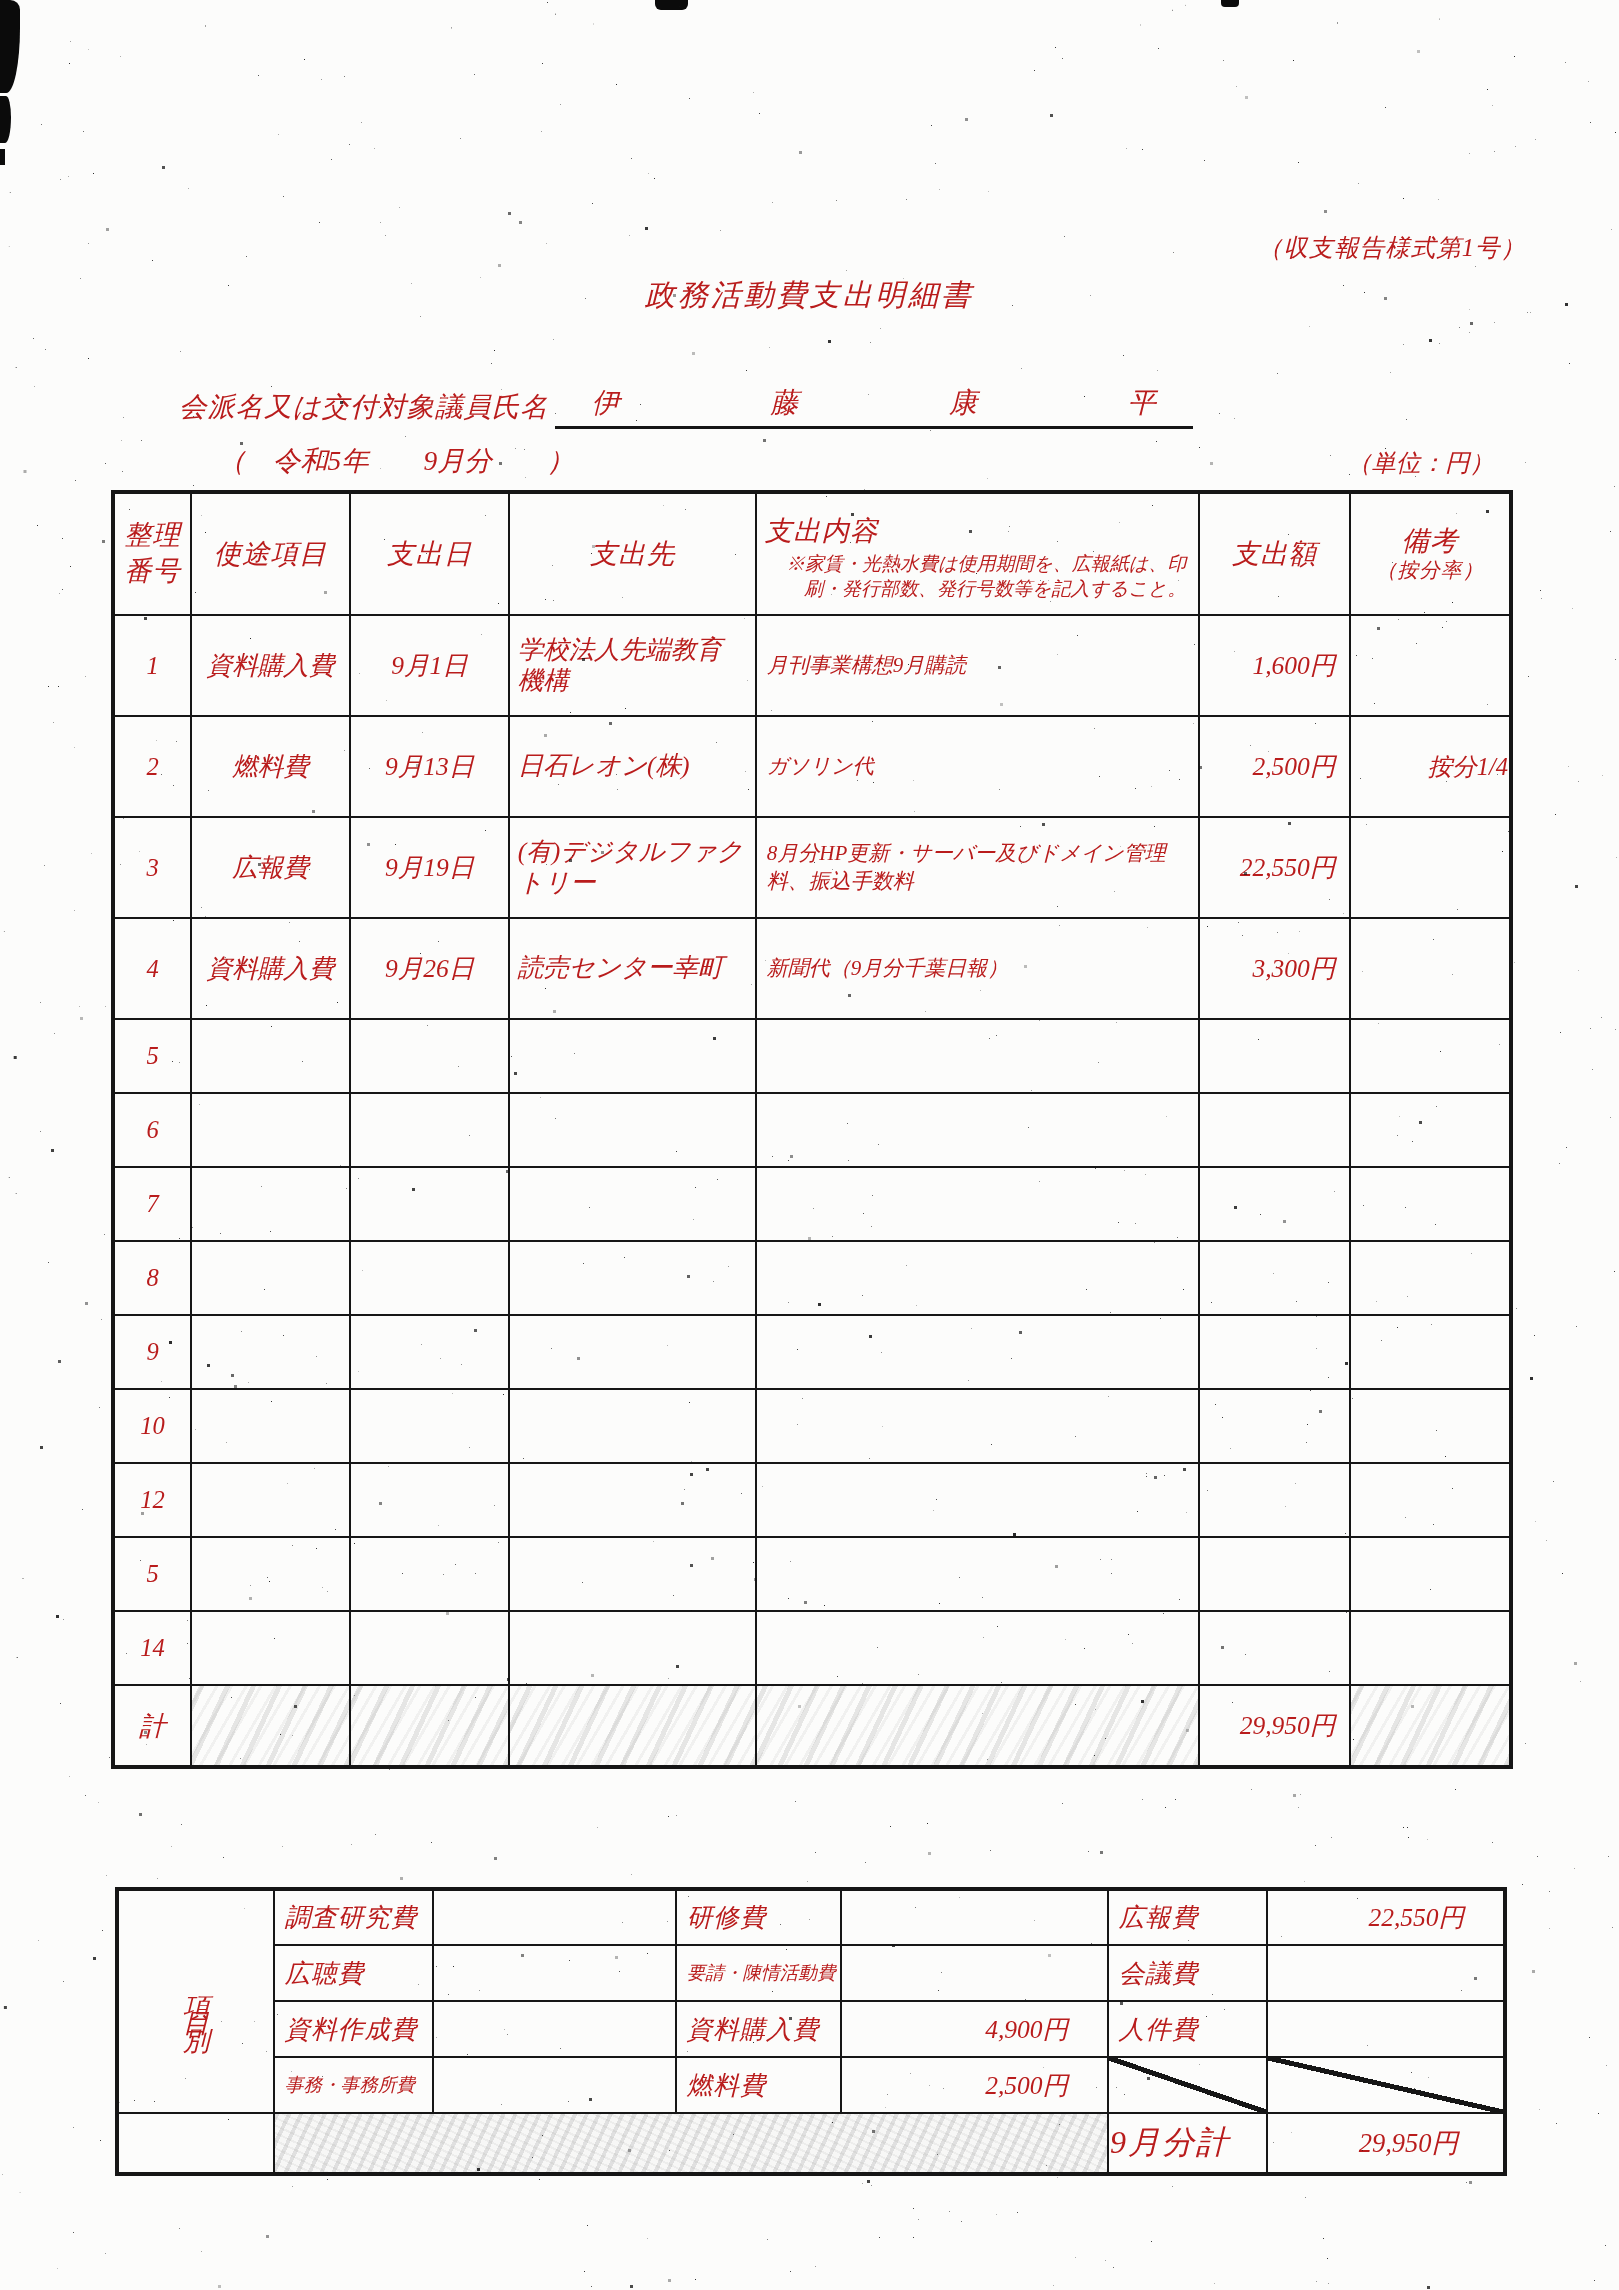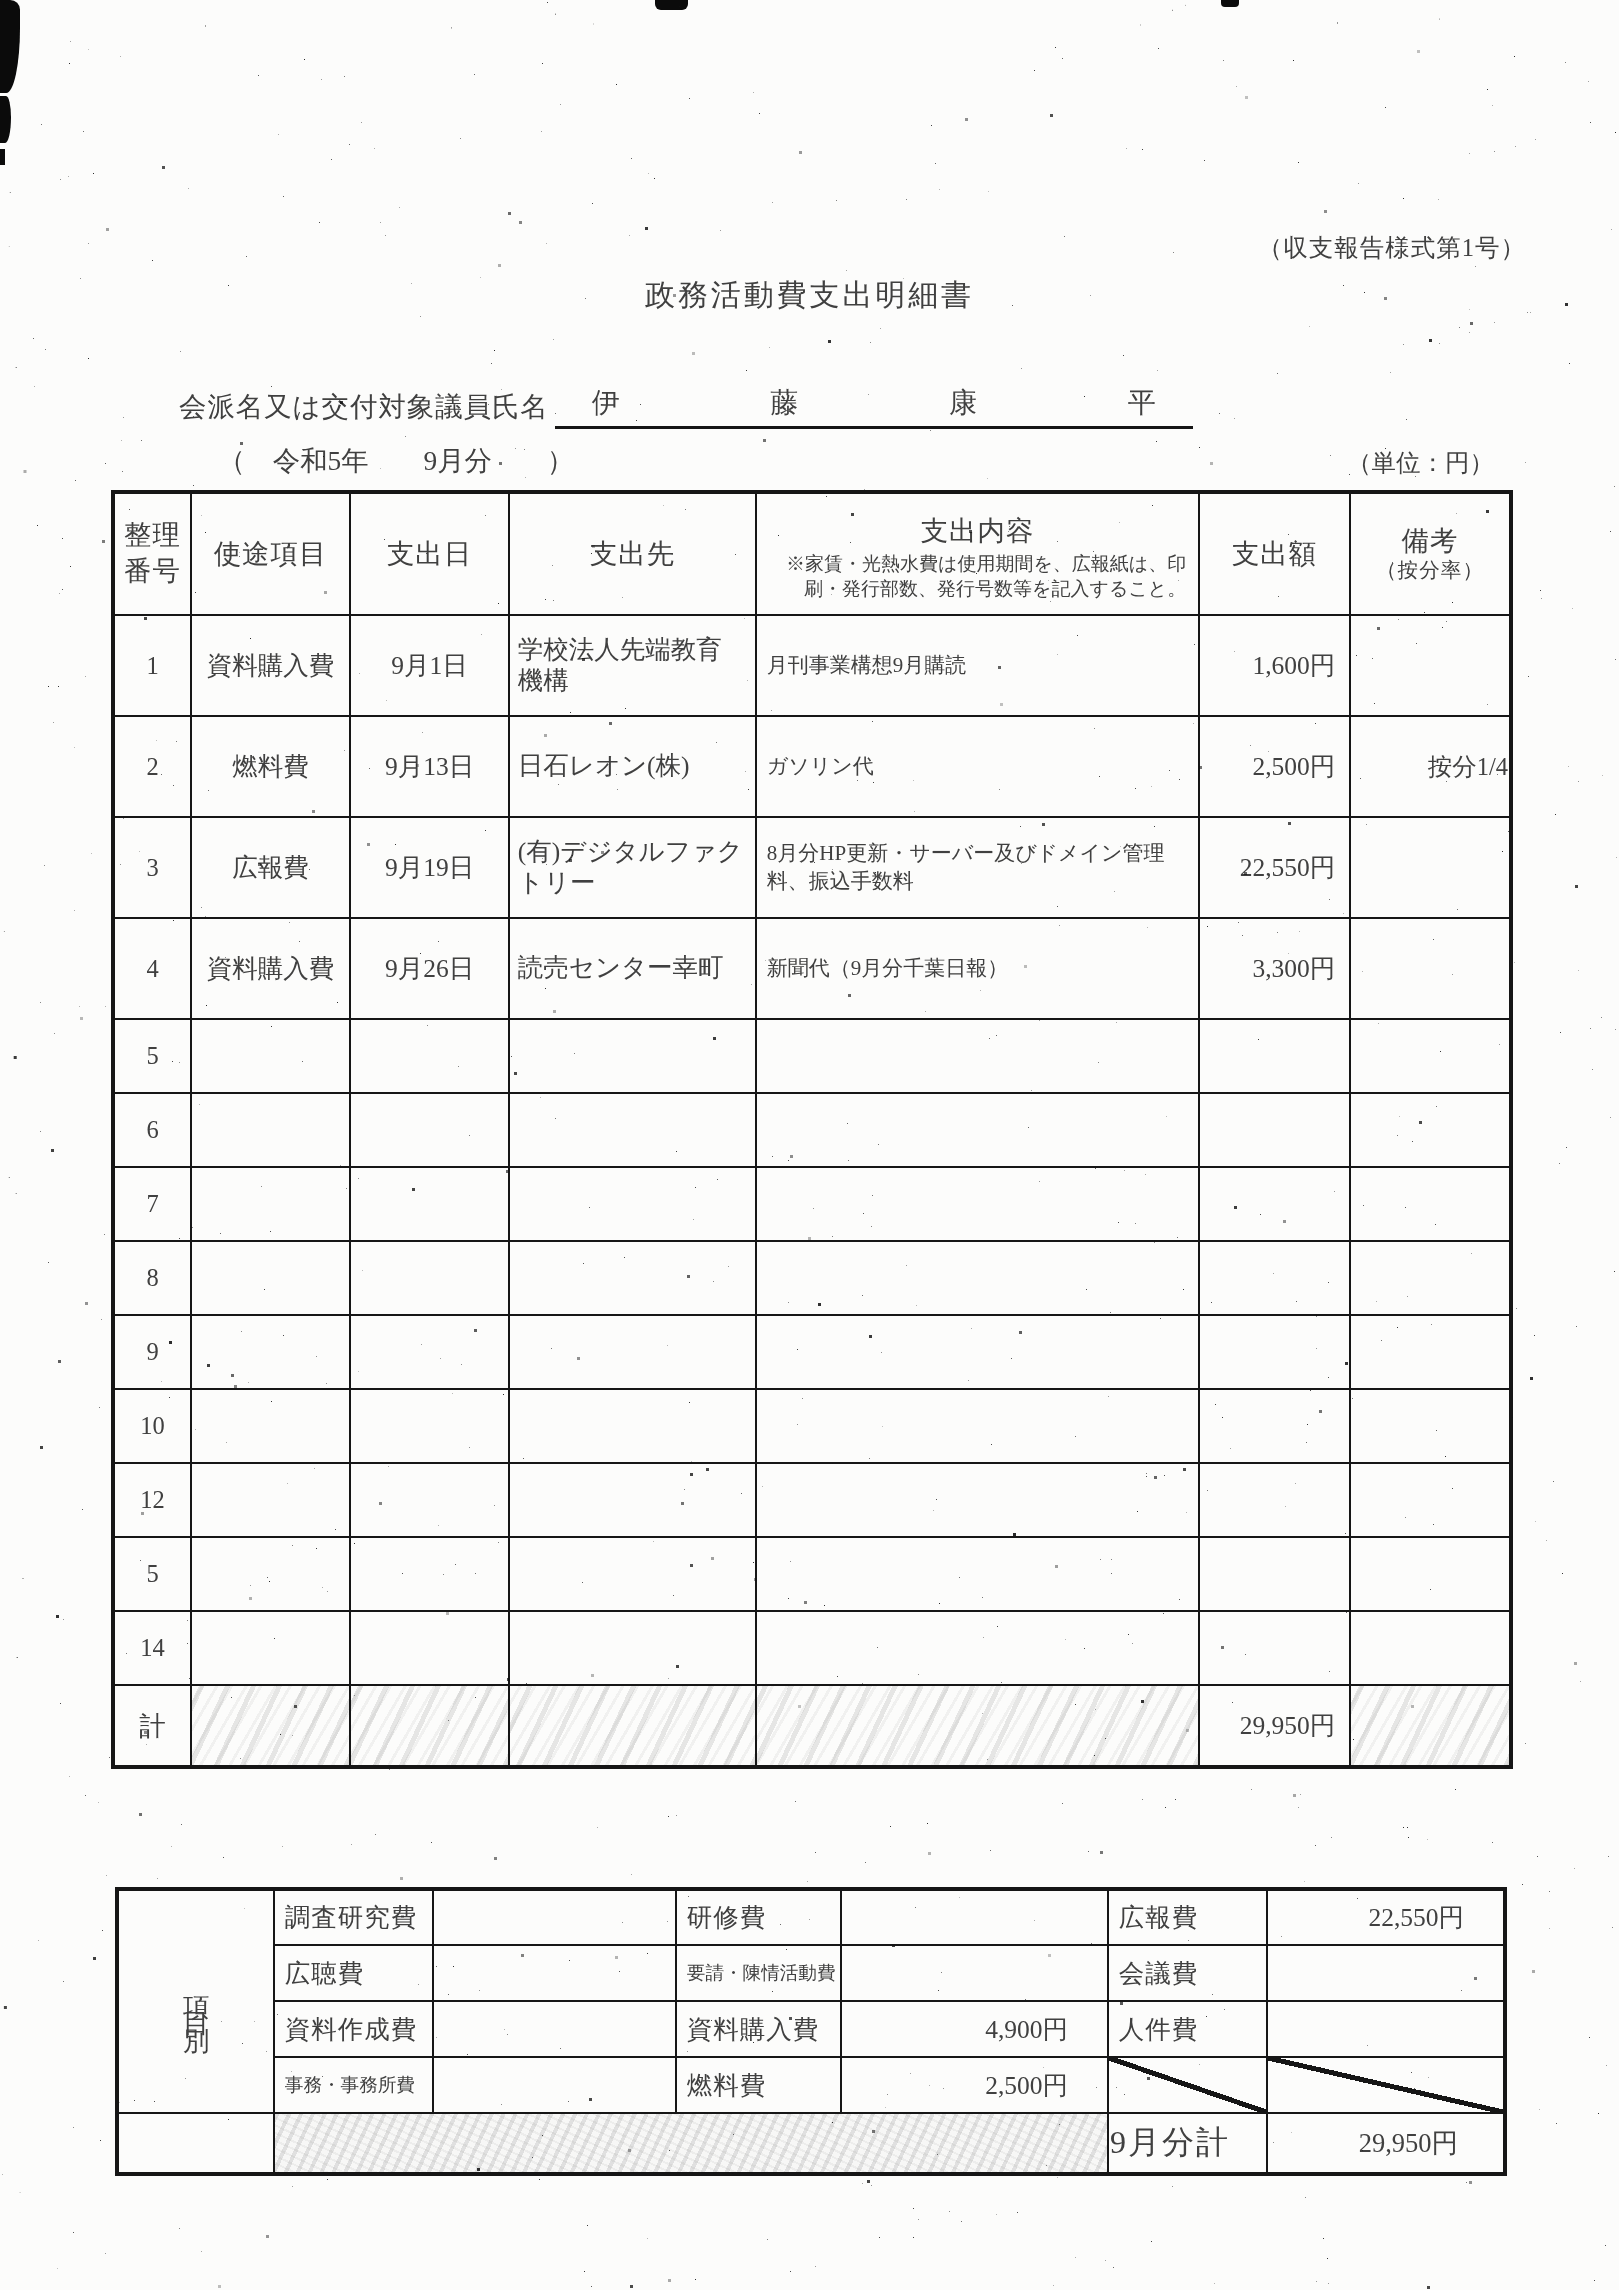--- a/index.html
+++ b/index.html
@@ -2,22 +2,23 @@
 <html lang="ja"><head>
 <meta charset="utf-8">
 <style>
   html,body{margin:0;padding:0;background:#e9e9e9;}
   .page{
     position:relative;
     width:1619px;height:2291px;
     margin:0 auto;
     background:#fcfcfb;
     font-family:"Liberation Serif","DejaVu Serif",serif;
-    color:#404040;
+    color:#b91c1c;
     overflow:hidden;
+    font-style:italic;
   }
   
   .form-number{
     position:absolute; top:231px; right:93px;
     font-size:24.5px; letter-spacing:1px;
   }
   .title{
     position:absolute; top:275px; left:0; width:100%;
     text-align:center; font-size:30px; font-weight:normal;
     letter-spacing:2.9px; margin:0;
@@ -53,21 +54,21 @@
   .main-table th,.main-table td{
     border:2.9px solid #161616;
     overflow:hidden; vertical-align:middle;
   }
   .main-table thead th{
     height:120px; font-weight:normal; font-size:27.4px;
     padding:0 7.8px; letter-spacing:1px;
   }
   .h-no{font-size:25.5px; line-height:1.3; padding:0 11.8px;}
   .h-content{padding:2px 3.9px 2px 3.9px; vertical-align:top;}
-  .content-title{font-size:27.4px; text-align:center; padding-top:5.9px;}
+  .content-title{font-size:27.4px; text-align:left; padding-top:5.9px;}
   .content-note{font-size:19px; text-align:right; line-height:1.32; padding:2px 3.9px 0 3.9px; letter-spacing:0;}
   .h-note{font-size:26.5px; line-height:1.25;}
   .note-sub{font-size:20.6px;}
   .main-table tbody tr{height:74px;}
   .main-table tbody tr:nth-child(-n+4){height:101px;}
   .main-table tbody tr:last-child{height:82px;}
   .col-no   {text-align:center; font-size:24.5px;}
   .col-item {text-align:center; font-size:25.5px;}
   .col-date {text-align:center; font-size:25.5px;}
   .col-payee{text-align:left; font-size:25.5px; padding:2px 7.8px; line-height:1.2;}

